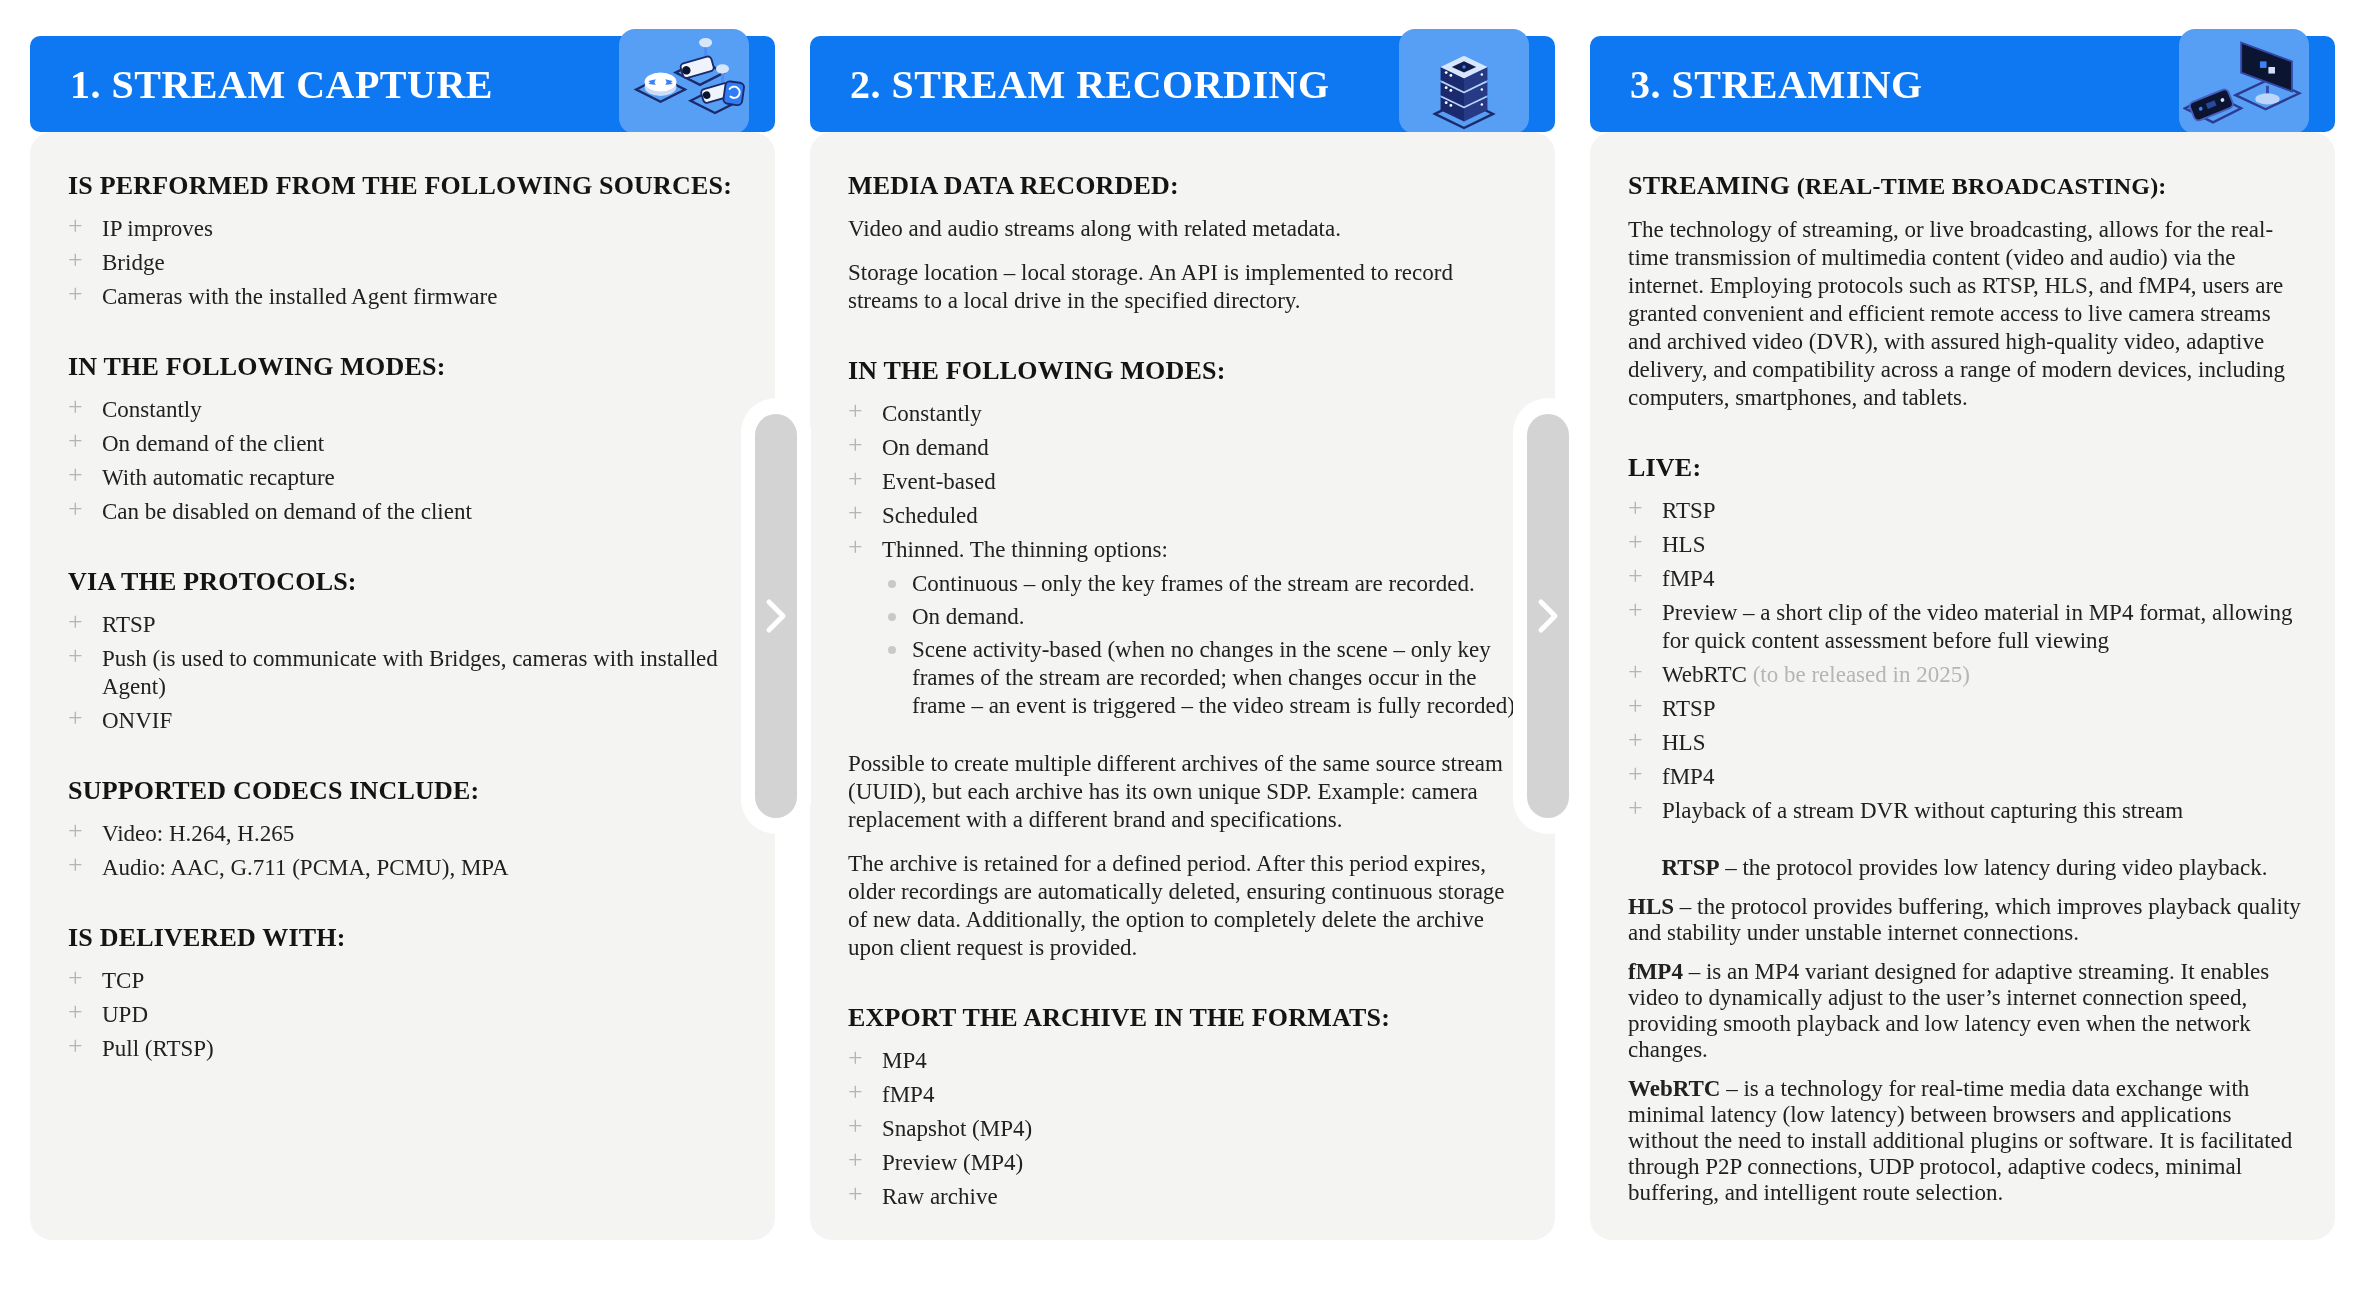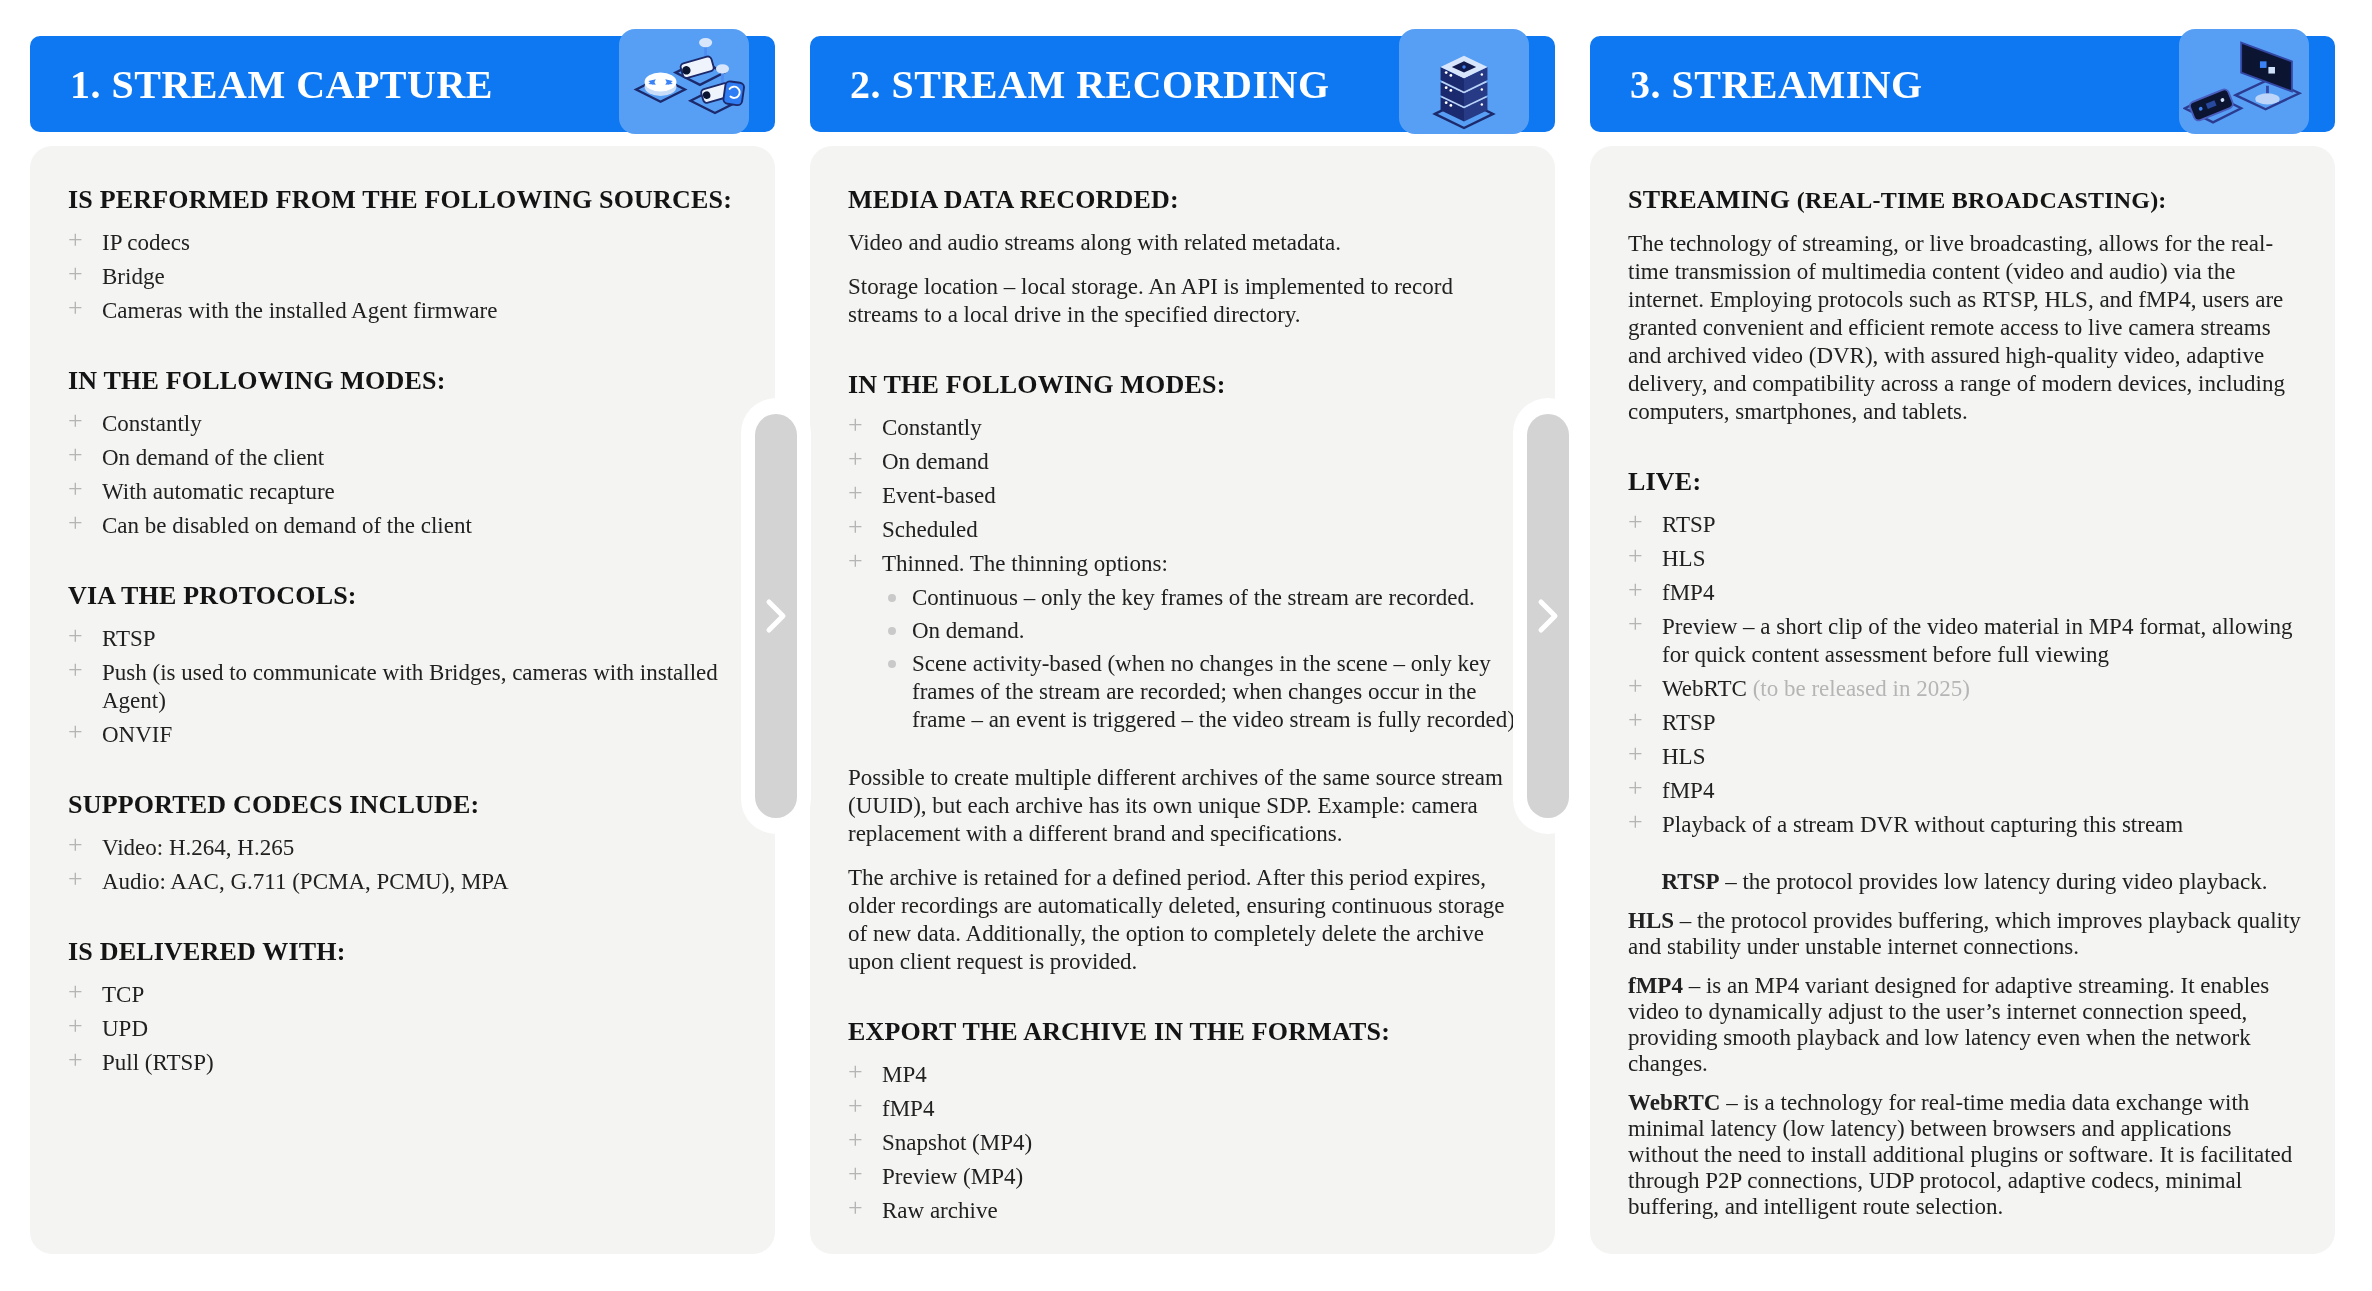--- a/index.html
+++ b/index.html
@@ -18,21 +18,21 @@
   .col-title{
     position:absolute;left:40px;top:50%;transform:translateY(-50%);margin:0;
     color:#ffffff;font-size:40px;font-weight:700;letter-spacing:.5px;white-space:nowrap;
   }
   .icon-tile{
     position:absolute;top:-7px;right:26px;width:130px;height:105px;border-radius:16px;
     background:var(--tile);display:flex;align-items:center;justify-content:center;
   }
   .icon-tile svg{width:122px;height:98px;display:block;}
   .card{
-    position:absolute;top:146px;left:0;width:745px;height:1108px;
+    position:absolute;top:132px;left:0;width:745px;height:1108px;
     background:var(--card);border-radius:22px;overflow:hidden;
   }
   .card-content{padding:38px 34px 24px 38px;}
   .sec-heading{
     font-size:26px;line-height:31px;margin:40px 0 14px;color:var(--heading);
     font-weight:700;letter-spacing:.2px;
   }
   .card-content > .sec-heading:first-child{margin-top:0;}
   .sec-heading-small{font-size:24px;}
   .item{position:relative;padding-left:34px;margin:0 0 6px;font-size:23px;line-height:28px;}
@@ -92,21 +92,21 @@
           <circle cx="89" cy="63" r="4" fill="#0b1430"></circle>
         </g>
         <rect x="108" y="52" width="20" height="24" rx="5" fill="#2f7df5" stroke="#1c296b" stroke-width="2" transform="rotate(8 118 64)"></rect>
         <path d="M113 60 a6 6 0 1 1 2 8" fill="none" stroke="#ffffff" stroke-width="2" stroke-linecap="round" transform="rotate(8 118 64)"></path>
       </svg>
     </div>
   </header>
   <div class="card">
     <div class="card-content">
         <h2 class="sec-heading"><span>IS PERFORMED FROM THE FOLLOWING SOURCES:</span></h2>
-        <div class="item plus"><span class="marker">+</span><span class="item-text">IP codecs</span></div>
+        <div class="item plus"><span class="marker">+</span><span class="item-text">IP improves</span></div>
         <div class="item plus"><span class="marker">+</span><span class="item-text">Bridge</span></div>
         <div class="item plus"><span class="marker">+</span><span class="item-text">Cameras with the installed Agent firmware</span></div>
         <h2 class="sec-heading"><span>IN THE FOLLOWING MODES:</span></h2>
         <div class="item plus"><span class="marker">+</span><span class="item-text">Constantly</span></div>
         <div class="item plus"><span class="marker">+</span><span class="item-text">On demand of the client</span></div>
         <div class="item plus"><span class="marker">+</span><span class="item-text">With automatic recapture</span></div>
         <div class="item plus"><span class="marker">+</span><span class="item-text">Can be disabled on demand of the client</span></div>
         <h2 class="sec-heading"><span>VIA THE PROTOCOLS:</span></h2>
         <div class="item plus"><span class="marker">+</span><span class="item-text">RTSP</span></div>
         <div class="item plus"><span class="marker">+</span><span class="item-text">Push (is used to communicate with Bridges, cameras with installed Agent)</span></div>

